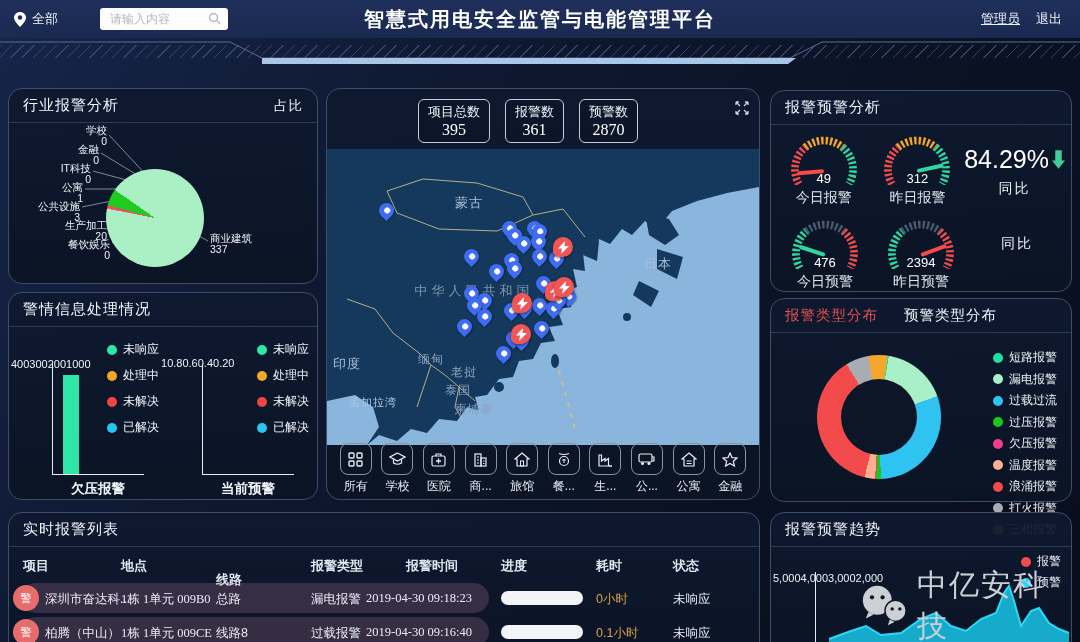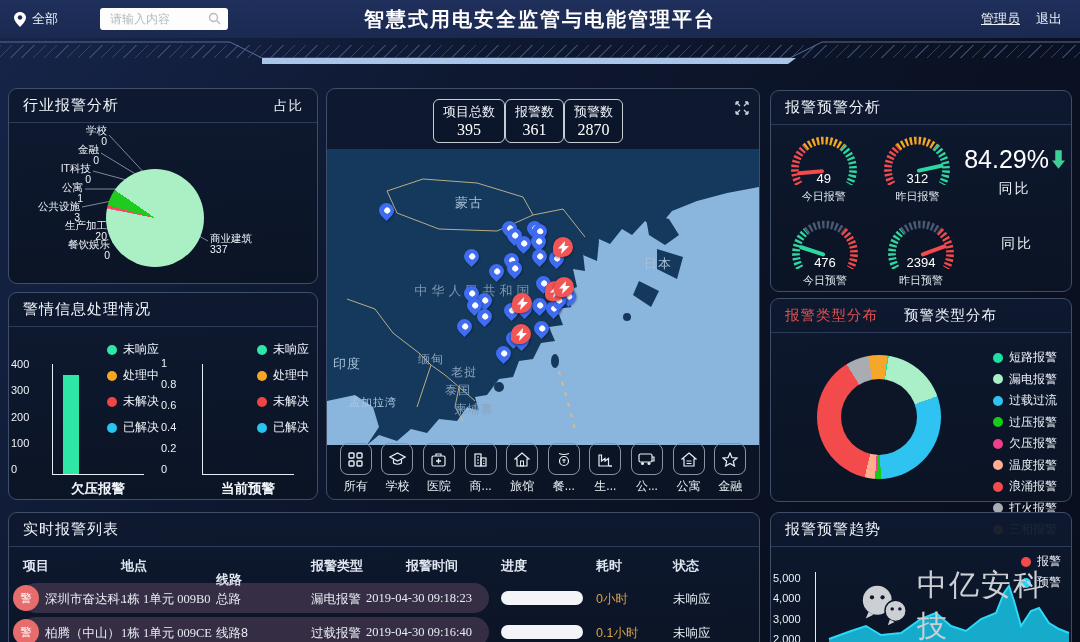--- a/index.html
+++ b/index.html
@@ -14,46 +14,46 @@
   .search .mag{position:absolute;right:7px;top:4px;}
   .htitle{position:absolute;left:50%;transform:translateX(-50%);color:#ffffff;font-size:20px;font-weight:bold;letter-spacing:2px;white-space:nowrap;}
   .hright{margin-left:auto;margin-right:18px;display:flex;gap:16px;font-size:13px;color:#eef2f8;}
   .hright .lnk{cursor:pointer;}
   .hright .lnk.u{text-decoration:underline;}
   
   .decor{position:absolute;top:38px;left:0;right:0;height:30px;}
   .decor .hatch{position:absolute;top:7px;left:0;right:0;height:13px;background:repeating-linear-gradient(135deg,#40507a 0 1px,transparent 1px 8px);opacity:.75;}
   .decor svg{position:absolute;inset:0;}
   
-  .panel{position:absolute;background:linear-gradient(180deg,#0e1930f0,#0b1424f0);border:1px solid #3e4e68;border-radius:9px;}
+  .panel{position:absolute;background:linear-gradient(180deg,#0e1930f0,#0b1424f0);border:1px solid #3e4e68;border-radius:14px;}
   .ptitle{display:flex;justify-content:space-between;align-items:center;height:34px;padding:0 14px;border-bottom:1px solid #2c3c58;color:#f0f4fa;font-size:15px;letter-spacing:1px;}
   .pbody{position:relative;}
   #panel-industry{left:8px;top:88px;width:310px;height:196px;}
   #panel-process{left:8px;top:292px;width:310px;height:208px;}
   #panel-map{left:326px;top:88px;width:434px;height:412px;overflow:hidden;}
   #panel-gauge{left:770px;top:90px;width:302px;height:202px;}
   #panel-type{left:770px;top:298px;width:302px;height:204px;}
   #panel-table{left:8px;top:512px;width:752px;height:160px;}
   #panel-trend{left:770px;top:512px;width:302px;height:160px;overflow:hidden;}
   
   .pie{position:absolute;border-radius:50%;}
   #industry-pie{left:97px;top:46px;width:98px;height:98px;}
   .pl{position:absolute;width:70px;text-align:right;font-size:10.5px;line-height:11px;color:#eef2f8;}
   .pl.lft{text-align:left;}
   #industry-lines{position:absolute;inset:0;pointer-events:none;}
   
   .axis{position:absolute;border-left:1px solid #e6ecf2;border-bottom:1px solid #e6ecf2;}
-  .ticks{position:absolute;display:flex;flex-direction:column;justify-content:space-between;text-align:left;font-size:11px;color:#eef2f8;}
+  .ticks{position:absolute;display:flex;flex-direction:row;justify-content:space-between;text-align:right;font-size:11px;color:#eef2f8;}
   .bar{position:absolute;bottom:0;background:#2ee6a5;}
   .mini-legend{position:absolute;display:flex;flex-direction:column;gap:9px;}
   .lg-item{display:flex;align-items:center;gap:6px;font-size:12px;color:#eef2f8;white-space:nowrap;cursor:pointer;}
   .lg-dot{width:10px;height:10px;border-radius:50%;flex:none;}
   .axlabel{position:absolute;text-align:center;font-weight:bold;font-size:13.5px;color:#f2f6fb;}
   
-  .stats{position:absolute;top:10px;left:0;right:30px;display:flex;justify-content:center;}
+  .stats{position:absolute;top:10px;left:0;right:30px;display:flex;justify-content:center;gap:15px;}
   .sbox{border:1px solid #c7ccd4;border-radius:6px;padding:3px 9px;text-align:center;min-width:56px;background:rgba(10,18,36,.4);}
   .sbox .lb{font-size:13px;color:#f0f4fa;white-space:nowrap;}
   .sbox .vl{font-size:16px;font-family:"Liberation Serif",serif;color:#fff;}
   .fsicon{position:absolute;right:10px;top:12px;cursor:pointer;}
   #map{position:absolute;left:0;right:0;top:60px;height:296px;}
   #map svg.geo{position:absolute;inset:0;}
   .mlabel{position:absolute;color:#8ba3bd;font-size:12px;transform:translate(-50%,-50%);letter-spacing:1px;white-space:nowrap;pointer-events:none;}
   .mlabel.big{letter-spacing:4px;color:#7e95ad;font-size:13px;}
   .mlabel.lite{color:#a9c0d8;font-size:13px;}
   .mlabel.sea{color:#a9c6e0;font-size:11px;}
@@ -63,21 +63,21 @@
   .filters{position:absolute;left:8px;right:8px;bottom:4px;display:flex;justify-content:space-around;}
   .fbtn{width:40px;text-align:center;cursor:pointer;}
   .fbtn .bx{width:32px;height:32px;margin:0 auto;border:1px solid #8a93a3;border-radius:8px;display:flex;align-items:center;justify-content:center;}
   .fbtn .fl{margin-top:3px;font-size:12px;color:#e8edf4;white-space:nowrap;}
   
   .grow{position:absolute;left:6px;right:6px;display:flex;align-items:flex-start;}
   .gcell{width:96px;text-align:center;}
   .gauge{position:relative;width:80px;height:58px;margin:0 auto;}
   .needle{position:absolute;left:40px;top:41.5px;width:27px;height:4px;border-radius:2px;transform-origin:0 50%;}
   .gval{font-size:13px;color:#fff;margin-top:-14px;}
-  .glab{font-size:11px;color:#dfe5ec;margin-top:3px;}
+  .glab{font-size:14px;color:#dfe5ec;margin-top:3px;}
   .gpercent{flex:1;text-align:center;padding-top:18px;}
   .gpercent .pv{font-family:"Liberation Serif",serif;font-size:25px;color:#fff;display:flex;align-items:center;justify-content:center;gap:3px;}
   .gpercent .pn{font-size:14px;color:#eef2f8;margin-top:6px;letter-spacing:2px;}
   
   .tabs{display:flex;gap:26px;font-size:14.5px;}
   .tab{cursor:pointer;color:#f0f4fa;}
   .tab.on{color:#e25050;}
   #donut{left:46px;top:22px;width:124px;height:124px;}
   #donut::after{content:"";position:absolute;left:24px;top:24px;width:76px;height:76px;border-radius:50%;background:#0c1626;}
   #donut-legend{position:absolute;right:14px;top:16px;display:flex;flex-direction:column;gap:4.5px;}

